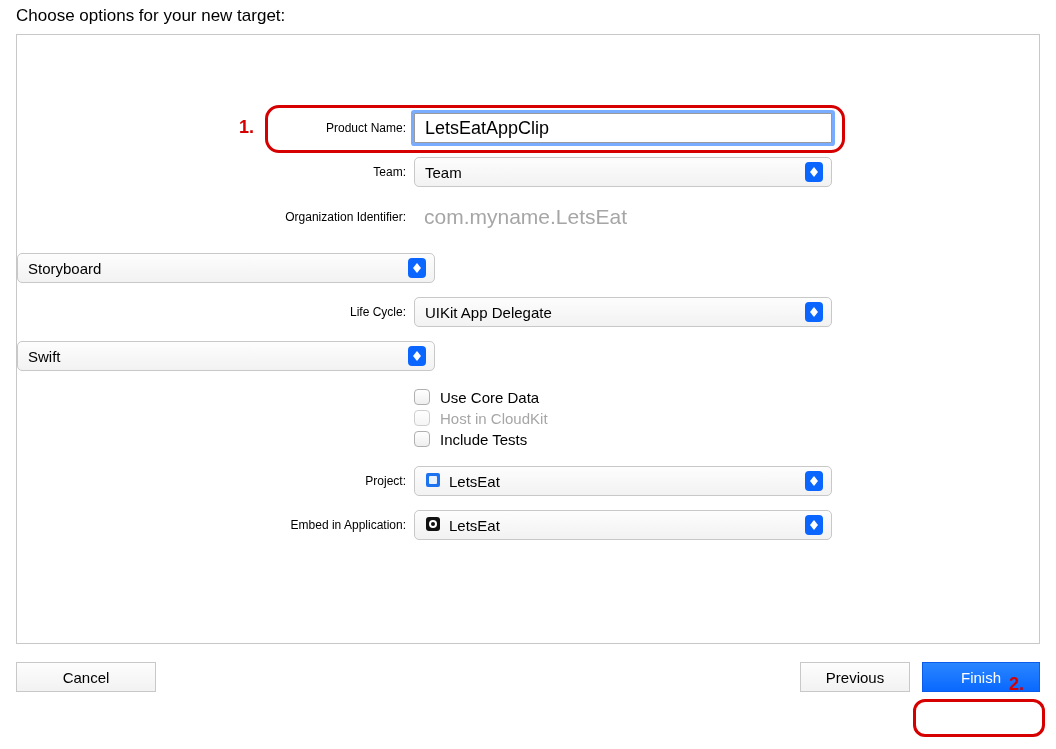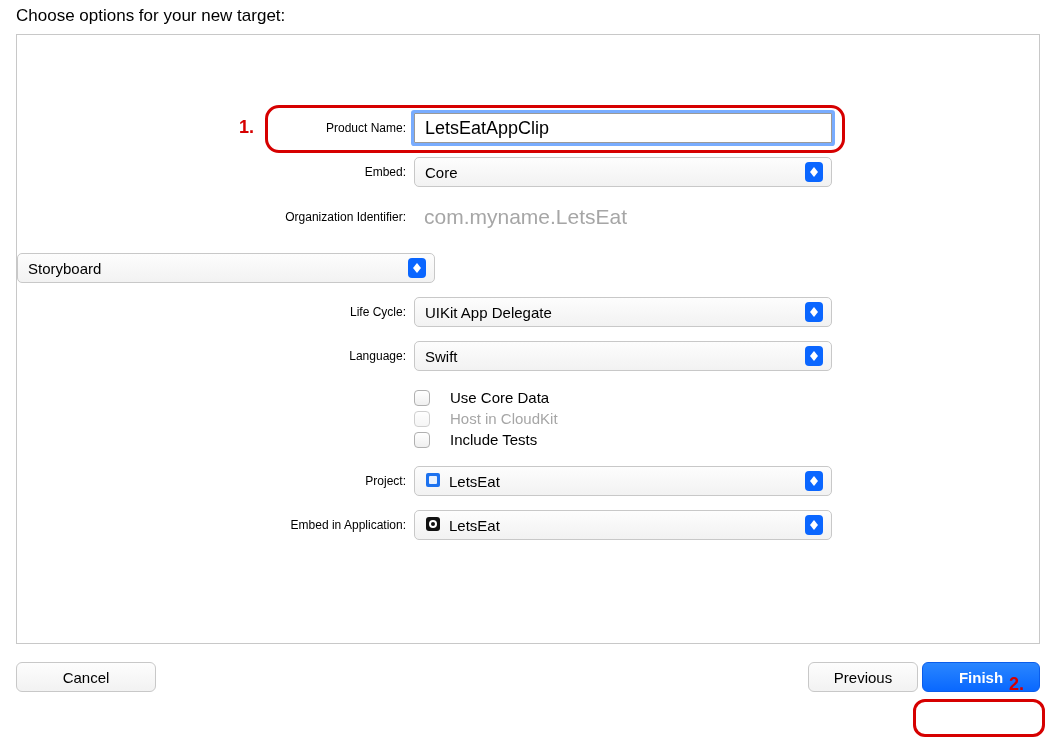--- a/index.html
+++ b/index.html
@@ -20,30 +20,30 @@
   .text-input{width:100%;height:30px;border:1px solid #9a9a9a;border-radius:1px;padding:0 10px;font-size:18px;background:#fff}
   .text-input.focused{border:1px solid #9a9a9a;box-shadow:0 0 0 3px rgba(10,104,255,0.55)}
 
   .readonly{color:#a6a6a6;padding:4px 10px;font-size:21px}
 
   .select{width:100%;height:30px;border:1px solid #c8c8c8;border-radius:5px;background:#fff linear-gradient(#fdfdfd,#f2f2f2);display:flex;align-items:center;padding:0 8px 0 10px;justify-content:space-between;font-size:15px}
   .select-text{display:flex;align-items:center;gap:8px}
   .select .arrow-box{width:18px;height:20px;border-radius:4px;background:#0a66ff;display:flex;flex-direction:column;align-items:center;justify-content:center;gap:0px}
   .select .arrow-box svg{display:block}
 
-  .checkbox-row{display:flex;align-items:flex-end;gap:20px;font-size:15px;margin:4px 0}
+  .checkbox-row{display:flex;align-items:flex-start;gap:10px;font-size:15px;margin:4px 0}
   .checkbox{width:16px;height:16px;border:1px solid #b0b0b0;border-radius:4px;background:linear-gradient(#fff,#efefef)}
   .checkbox.disabled{opacity:.6}
   .checkbox-label.disabled{color:#a6a6a6}
 
   .buttons{display:flex;justify-content:space-between;align-items:center;margin-top:18px}
-  .right-btns{display:flex;gap:4px;align-items:center}
-  .btn{height:30px;border-radius:6px;padding:0 20px;font-size:15px;display:flex;align-items:center;justify-content:center;cursor:pointer;user-select:none}
+  .right-btns{display:flex;gap:12px;align-items:center}
+  .btn{height:30px;border-radius:0;padding:0 20px;font-size:15px;display:flex;align-items:center;justify-content:center;cursor:pointer;user-select:none}
   .btn.secondary{border:1px solid #c8c8c8;background:#fff linear-gradient(#fdfdfd,#f2f2f2);min-width:120px}
-  .btn.primary{background:linear-gradient(#2a86ff,#0968ff);border:1px solid #0a5deb;color:#fff;min-width:120px;font-weight:700}
+  .btn.primary{background:linear-gradient(#2a86ff,#0968ff);border:1px solid #0a5deb;color:#fff;min-width:120px;font-weight:400}
 </style>
 </head>
 <body>
 
 <div class="page">
   <div class="header">Choose options for your new target:</div>
 
   <div class="panel">
 
     <div class="callnum" style="top:82px;left:222px">1.</div>
@@ -52,24 +52,24 @@
     <div class="form-area">
 
       <div class="row">
         <div class="lbl">Product Name:</div>
         <div class="field">
           <input class="text-input focused" type="text" value="LetsEatAppClip" style="">
         </div>
       </div>
 
       <div class="row">
-        <div class="lbl">Embed:</div>
-        <div class="field">
-          <div class="select">
-            <span class="select-text">Core</span>
+        <div class="lbl">Team:</div>
+        <div class="field">
+          <div class="select">
+            <span class="select-text">Team</span>
             <span class="arrow-box">
               <svg width="8" height="5" viewBox="0 0 8 5">
                   <path d="M0 5 L4 0 L8 5 Z" fill="#fff"></path>
                 </svg>
               <svg width="8" height="5" viewBox="0 0 8 5">
                   <path d="M0 0 L4 5 L8 0 Z" fill="#fff"></path>
                 </svg>
             </span>
           </div>
         </div>
@@ -109,21 +109,20 @@
                 </svg>
               <svg width="8" height="5" viewBox="0 0 8 5">
                   <path d="M0 0 L4 5 L8 0 Z" fill="#fff"></path>
                 </svg>
             </span>
           </div>
         </div>
       </div>
 
       <div class="row">
-        <div class="lbl">Language:</div>
         <div class="field">
           <div class="select">
             <span class="select-text">Swift</span>
             <span class="arrow-box">
               <svg width="8" height="5" viewBox="0 0 8 5">
                   <path d="M0 5 L4 0 L8 5 Z" fill="#fff"></path>
                 </svg>
               <svg width="8" height="5" viewBox="0 0 8 5">
                   <path d="M0 0 L4 5 L8 0 Z" fill="#fff"></path>
                 </svg>

